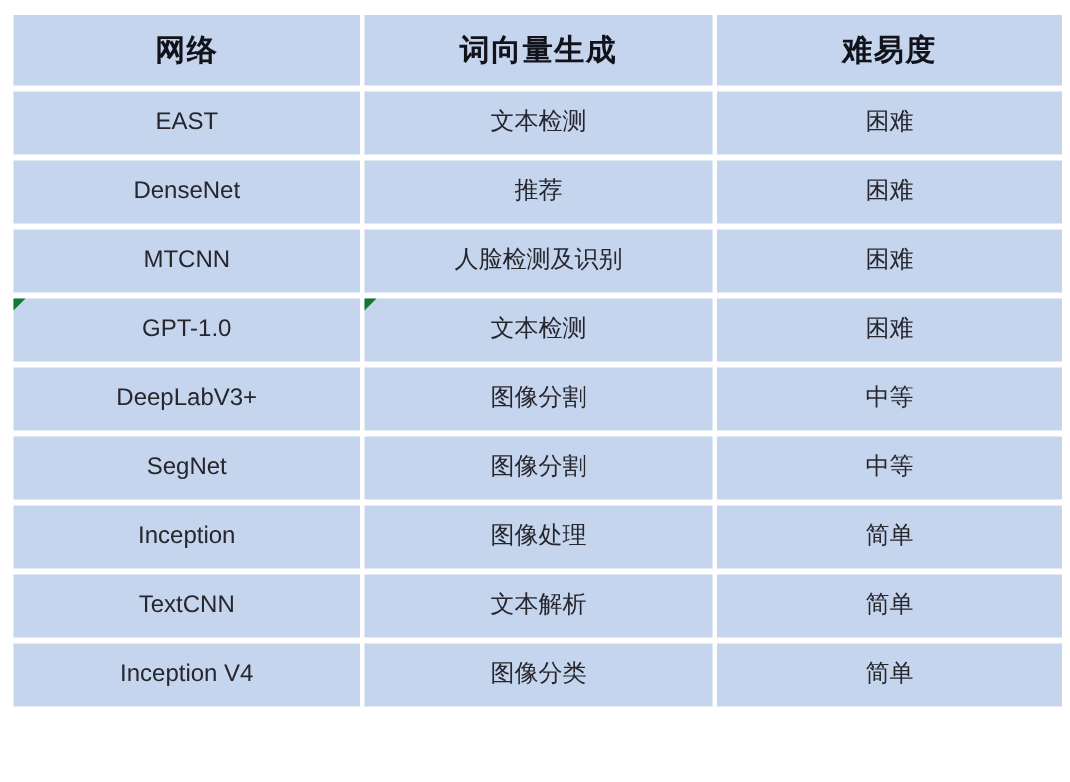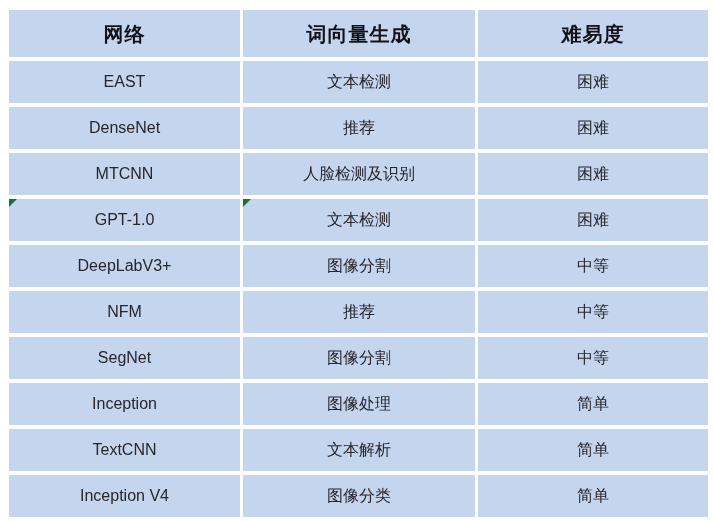--- a/index.html
+++ b/index.html
@@ -160,31 +160,20 @@
           </td>
           <td>
             <span class="cell-text">图像分割</span>
           </td>
           <td>
             <span class="cell-text">中等</span>
           </td>
         </tr>
         <tr>
           <td>
-            <span class="cell-text">NFM</span>
-          </td>
-          <td>
-            <span class="cell-text">推荐</span>
-          </td>
-          <td>
-            <span class="cell-text">中等</span>
-          </td>
-        </tr>
-        <tr>
-          <td>
             <span class="cell-text">SegNet</span>
           </td>
           <td>
             <span class="cell-text">图像分割</span>
           </td>
           <td>
             <span class="cell-text">中等</span>
           </td>
         </tr>
         <tr>

